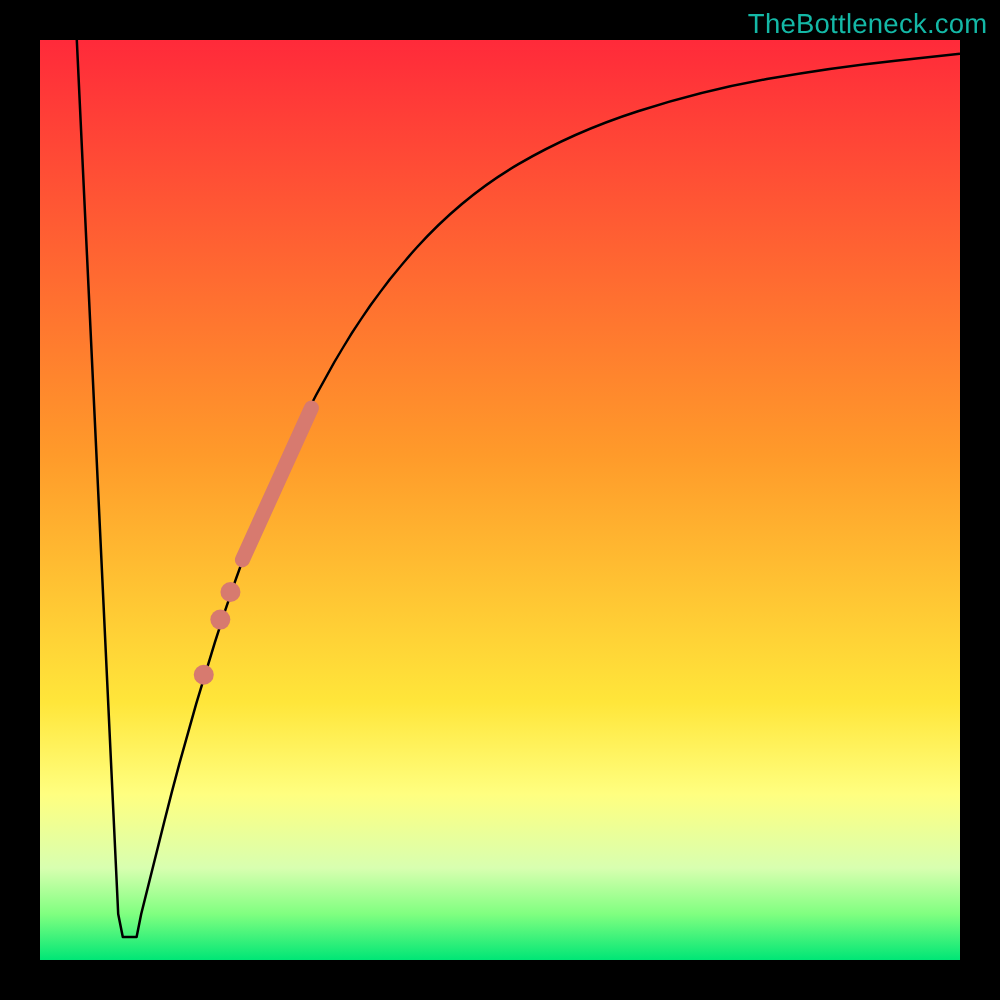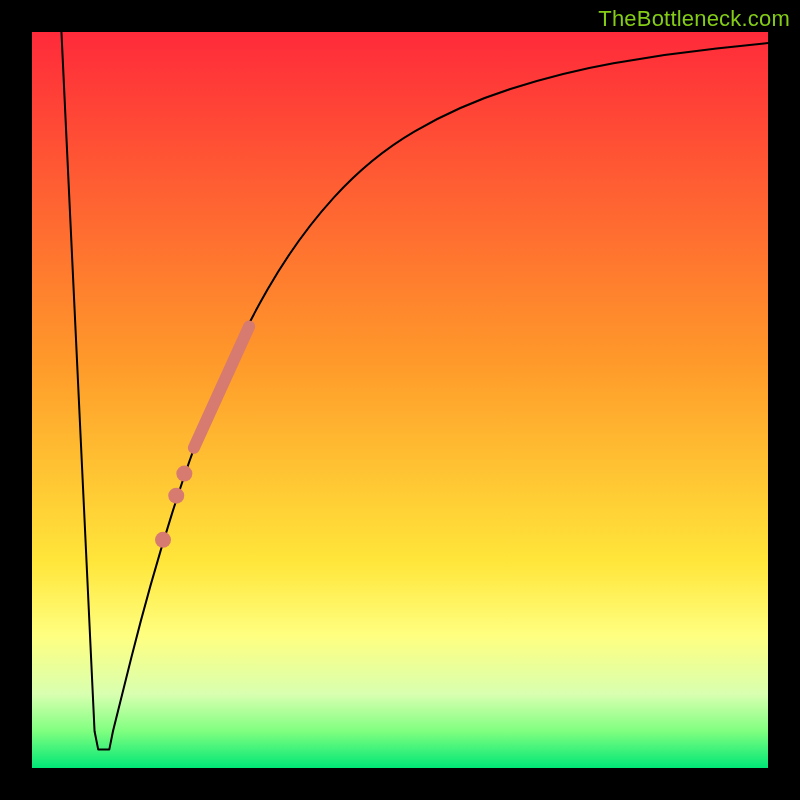--- a/index.html
+++ b/index.html
@@ -23,21 +23,21 @@
     width: 736px;
     height: 736px;
     overflow: hidden;
   }
   .attribution {
     position: absolute;
     top: 6px;
     right: 10px;
     font-size: 22px;
     font-weight: 500;
-    color: #84cc16;
+    color: #14b8a6;
     letter-spacing: 0.2px;
   }
   svg {
     position: absolute;
     left: 0;
     top: 0;
   }
 </style>
 </head>
 <body>

